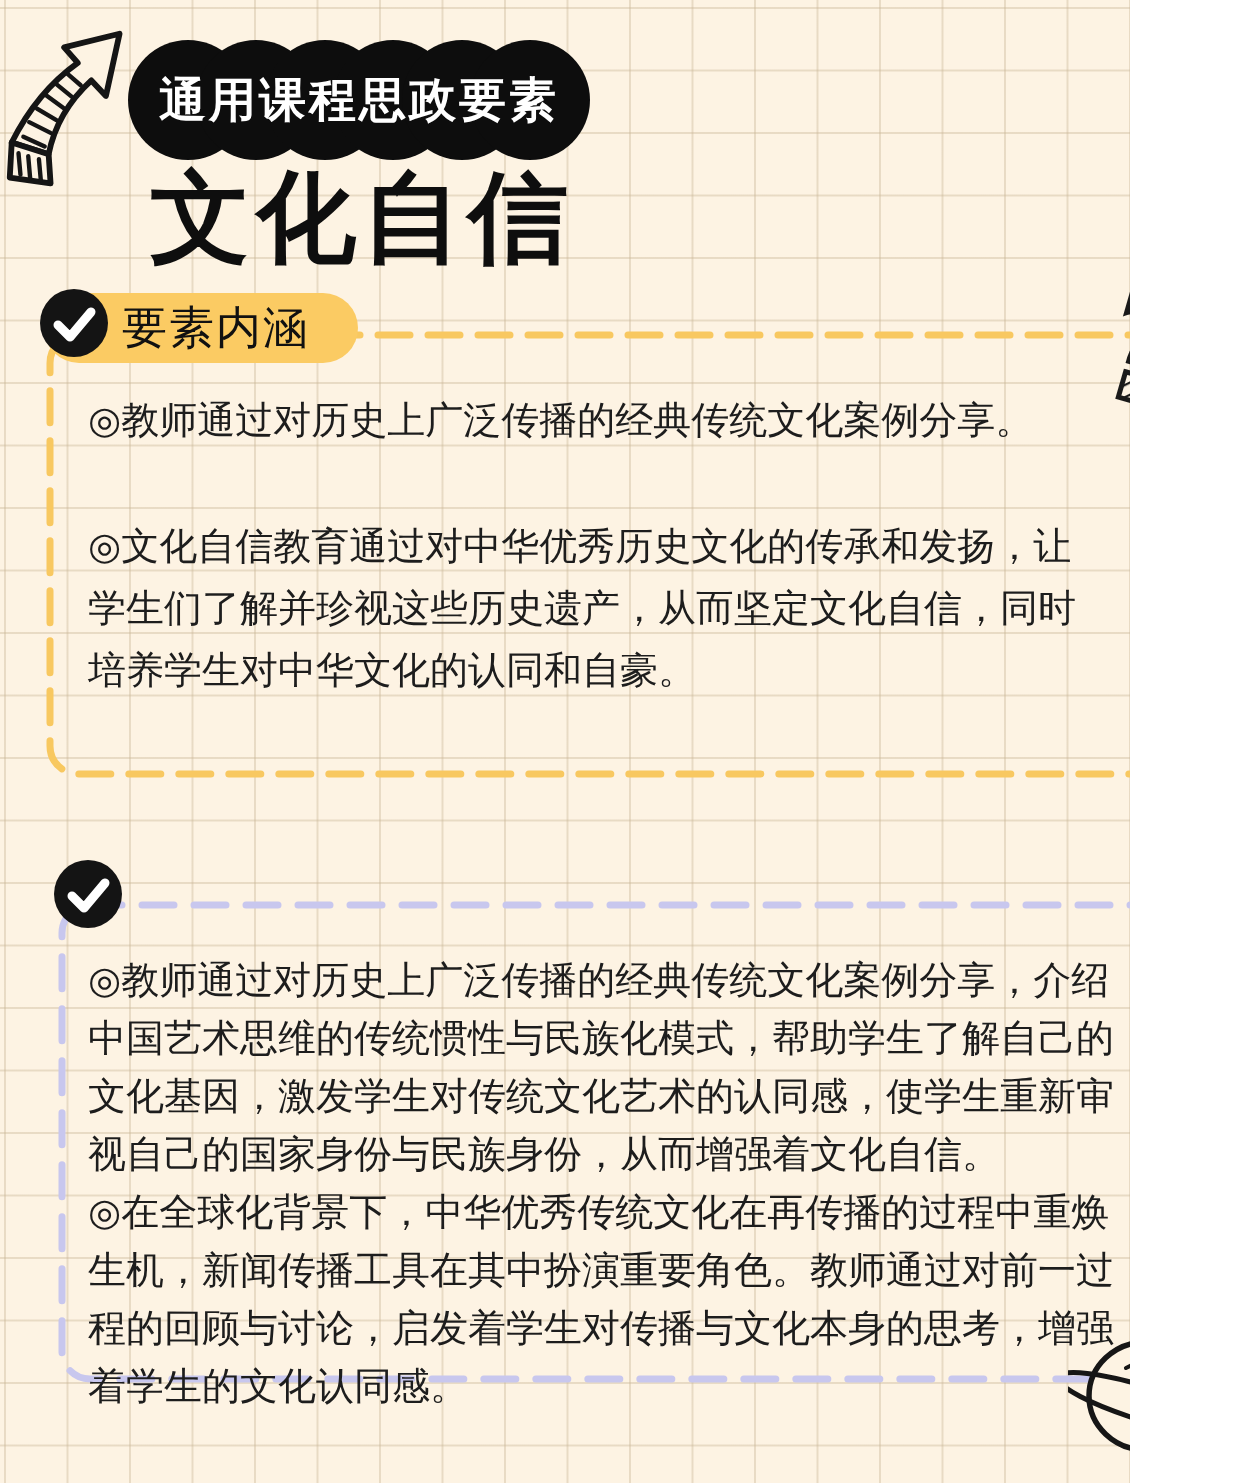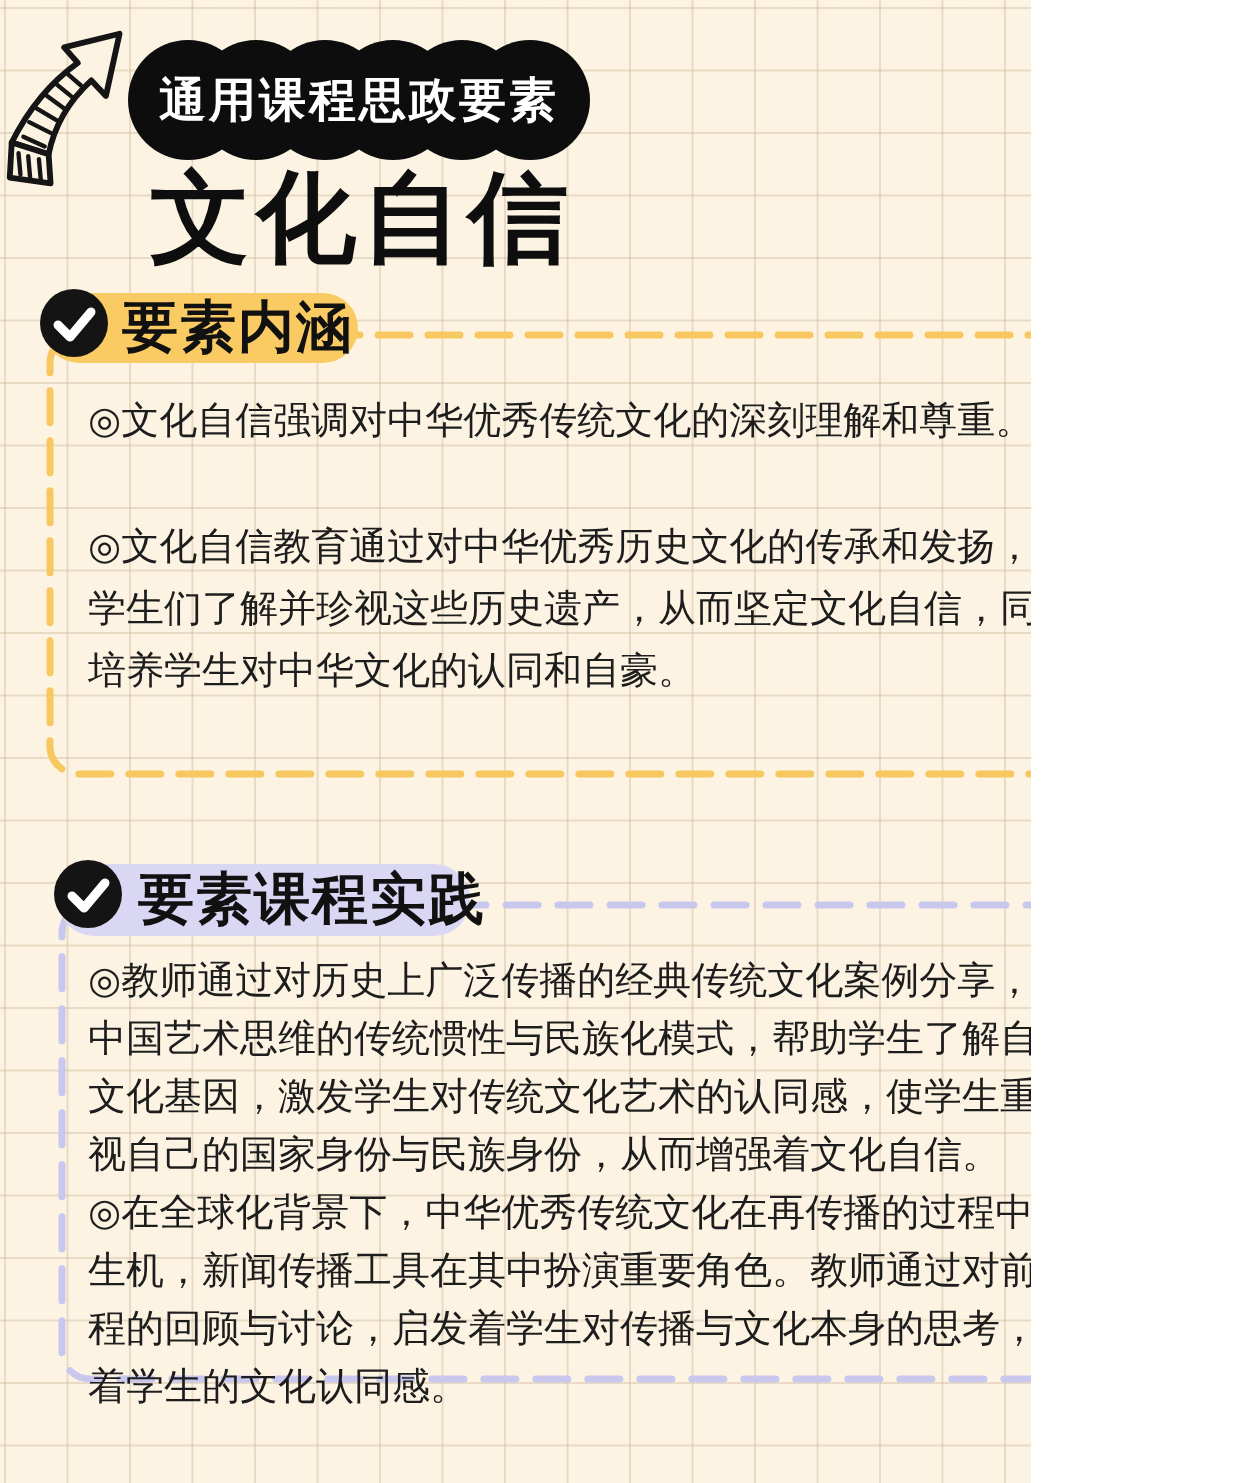--- a/index.html
+++ b/index.html
@@ -1,19 +1,19 @@
 <!DOCTYPE html>
 <html><head>
 <meta charset="utf-8">
 <style>
   html,body{margin:0;padding:0;}
   body{font-family:"DejaVu Sans",sans-serif;}
   .page{
     position:relative;
-    width:1031px;height:1483px;
+    width:1130px;height:1483px;
     background-color:#fdf3e3;
     background-image:
       linear-gradient(to right, rgba(201,182,150,.40) 1.5px, transparent 1.5px),
       linear-gradient(to bottom, rgba(201,182,150,.40) 1.5px, transparent 1.5px);
     background-size:62.5px 62.5px;
     background-position:4px 7px;
     overflow:hidden;
     color:#1c1c1c;
   }
   svg{display:block;}
@@ -30,21 +30,21 @@
     color:#0e0e0e;white-space:nowrap;
   }
   
   .dash-box{position:absolute;}
   .dash-box svg{position:absolute;inset:0;}
   .box-content{position:absolute;}
   .box-content p{margin:0;font-size:38px;font-weight:500;color:#1d1d1d;}
   .pill{position:absolute;border-radius:40px;}
   .pill-label{
     position:absolute;top:0;bottom:0;display:flex;align-items:center;
-    font-size:56px;font-weight:700;color:#111;white-space:nowrap;letter-spacing:2px;
+    font-size:45px;font-weight:400;color:#111;white-space:nowrap;letter-spacing:2px;
   }
   .check-circle{
     position:absolute;width:68px;height:68px;border-radius:50%;
     background:#141414;display:flex;align-items:center;justify-content:center;
   }
   
   .box1{left:46px;top:331px;width:1120px;height:447px;}
   .box1 .box-content{left:42px;right:58px;top:58px;}
   .box1 p{line-height:62px;}
   .box1 p:first-child{margin-bottom:64px;}
@@ -101,21 +101,21 @@
     <div class="badge-label">通用课程思政要素</div>
   </div>
 
   <div class="title">文化自信</div>
 
   <div class="dash-box box1">
     <svg viewBox="0 0 1120 447">
       <rect x="4" y="4" width="1112" height="439" rx="28" fill="none" stroke="#f8c860" stroke-width="7" stroke-dasharray="32 18" stroke-linecap="round"></rect>
     </svg>
     <div class="box-content">
-      <p>◎文化自信强调对中华优秀传统文化的深刻理解和尊重。</p>
+      <p>◎教师通过对历史上广泛传播的经典传统文化案例分享。</p>
       <p>◎文化自信教育通过对中华优秀历史文化的传承和发扬，让学生们了解并珍视这些历史遗产，从而坚定文化自信，同时培养学生对中华文化的认同和自豪。</p>
     </div>
   </div>
 
   <div class="pill pill1">
     <div class="pill-label">要素内涵</div>
   </div>
   <div class="check-circle check1">
     <svg viewBox="0 0 68 68" width="68" height="68">
       <polyline points="18,36 30,48 51,23" fill="none" stroke="#ffffff" stroke-width="9" stroke-linecap="round" stroke-linejoin="round"></polyline>
@@ -137,23 +137,20 @@
   <div class="dash-box box2">
     <svg viewBox="0 0 1116 482">
       <rect x="4" y="4" width="1108" height="474" rx="28" fill="none" stroke="#c8c7ee" stroke-width="7" stroke-dasharray="32 20" stroke-linecap="round"></rect>
     </svg>
     <div class="box-content">
       <p>◎教师通过对历史上广泛传播的经典传统文化案例分享，介绍中国艺术思维的传统惯性与民族化模式，帮助学生了解自己的文化基因，激发学生对传统文化艺术的认同感，使学生重新审视自己的国家身份与民族身份，从而增强着文化自信。</p>
       <p>◎在全球化背景下，中华优秀传统文化在再传播的过程中重焕生机，新闻传播工具在其中扮演重要角色。教师通过对前一过程的回顾与讨论，启发着学生对传播与文化本身的思考，增强着学生的文化认同感。</p>
     </div>
   </div>
 
-  <div class="pill pill2">
-    <div class="pill-label">要素课程实践</div>
-  </div>
   <div class="check-circle check2">
     <svg viewBox="0 0 68 68" width="68" height="68">
       <polyline points="18,36 30,48 51,23" fill="none" stroke="#ffffff" stroke-width="9" stroke-linecap="round" stroke-linejoin="round"></polyline>
     </svg>
   </div>
 
   <div class="planet">
     <svg viewBox="0 0 168 152">
       <ellipse cx="78" cy="72" rx="57" ry="54" fill="#fdf3e3" stroke="#161616" stroke-width="5.5"></ellipse>
       <ellipse cx="78" cy="80" rx="92" ry="17" fill="none" stroke="#161616" stroke-width="5" transform="rotate(17 78 80)"></ellipse>

